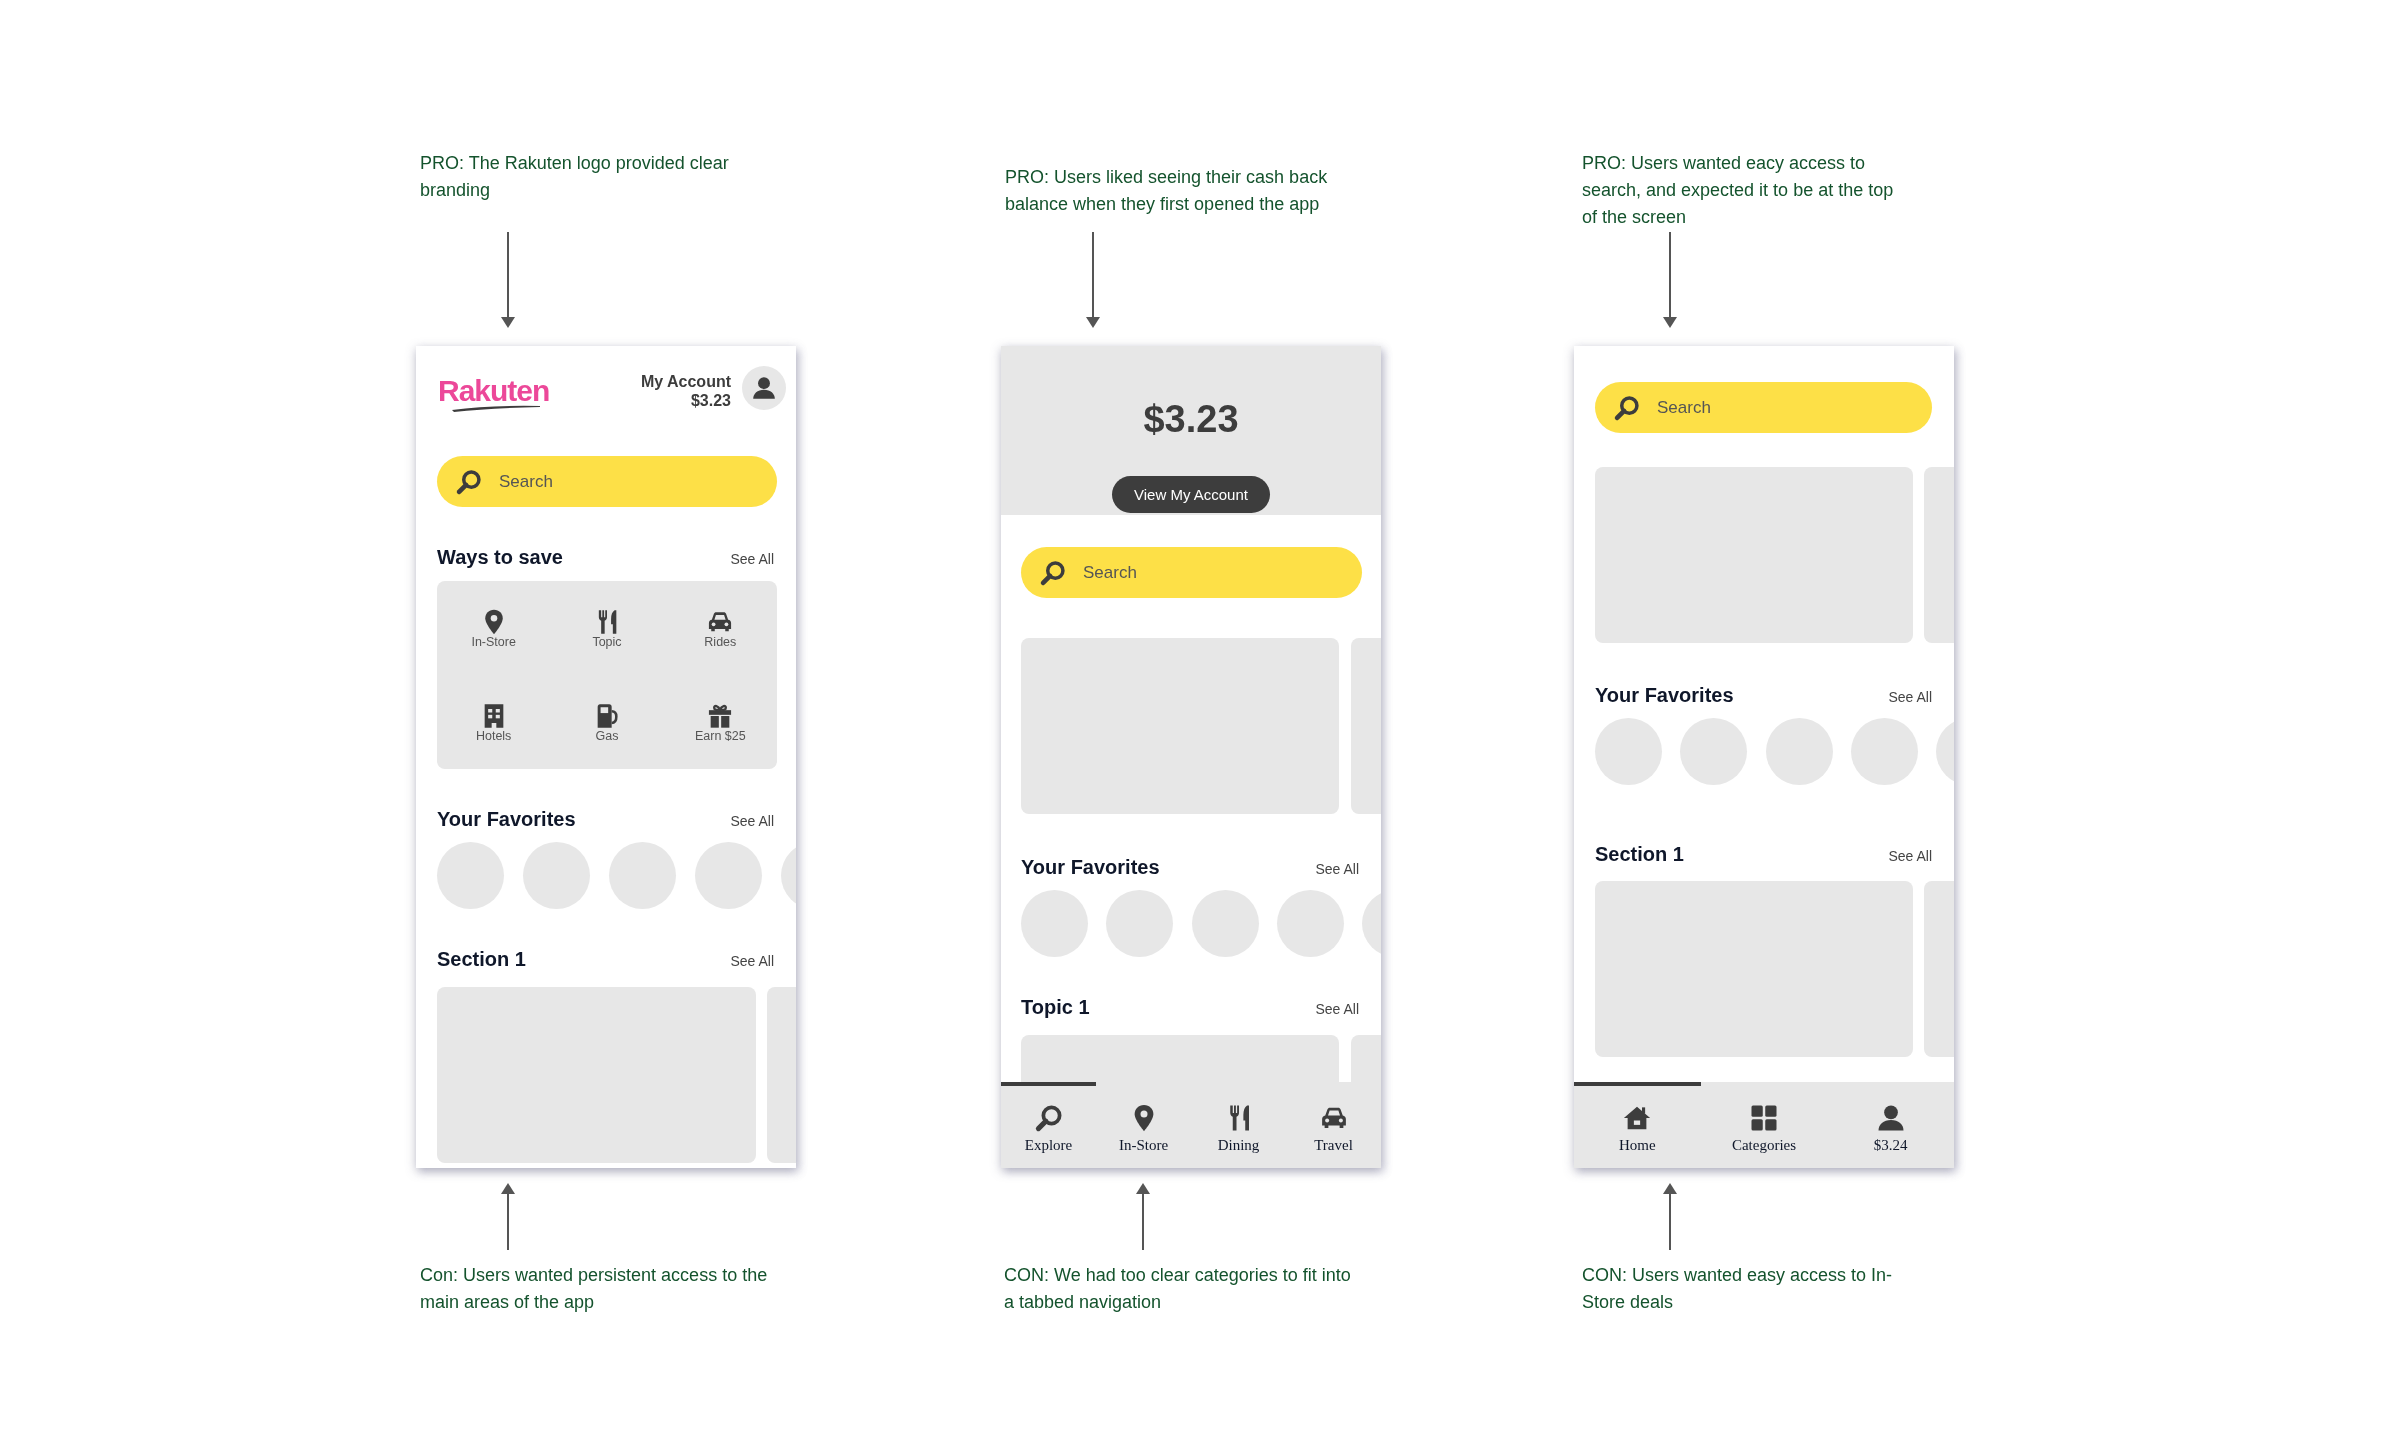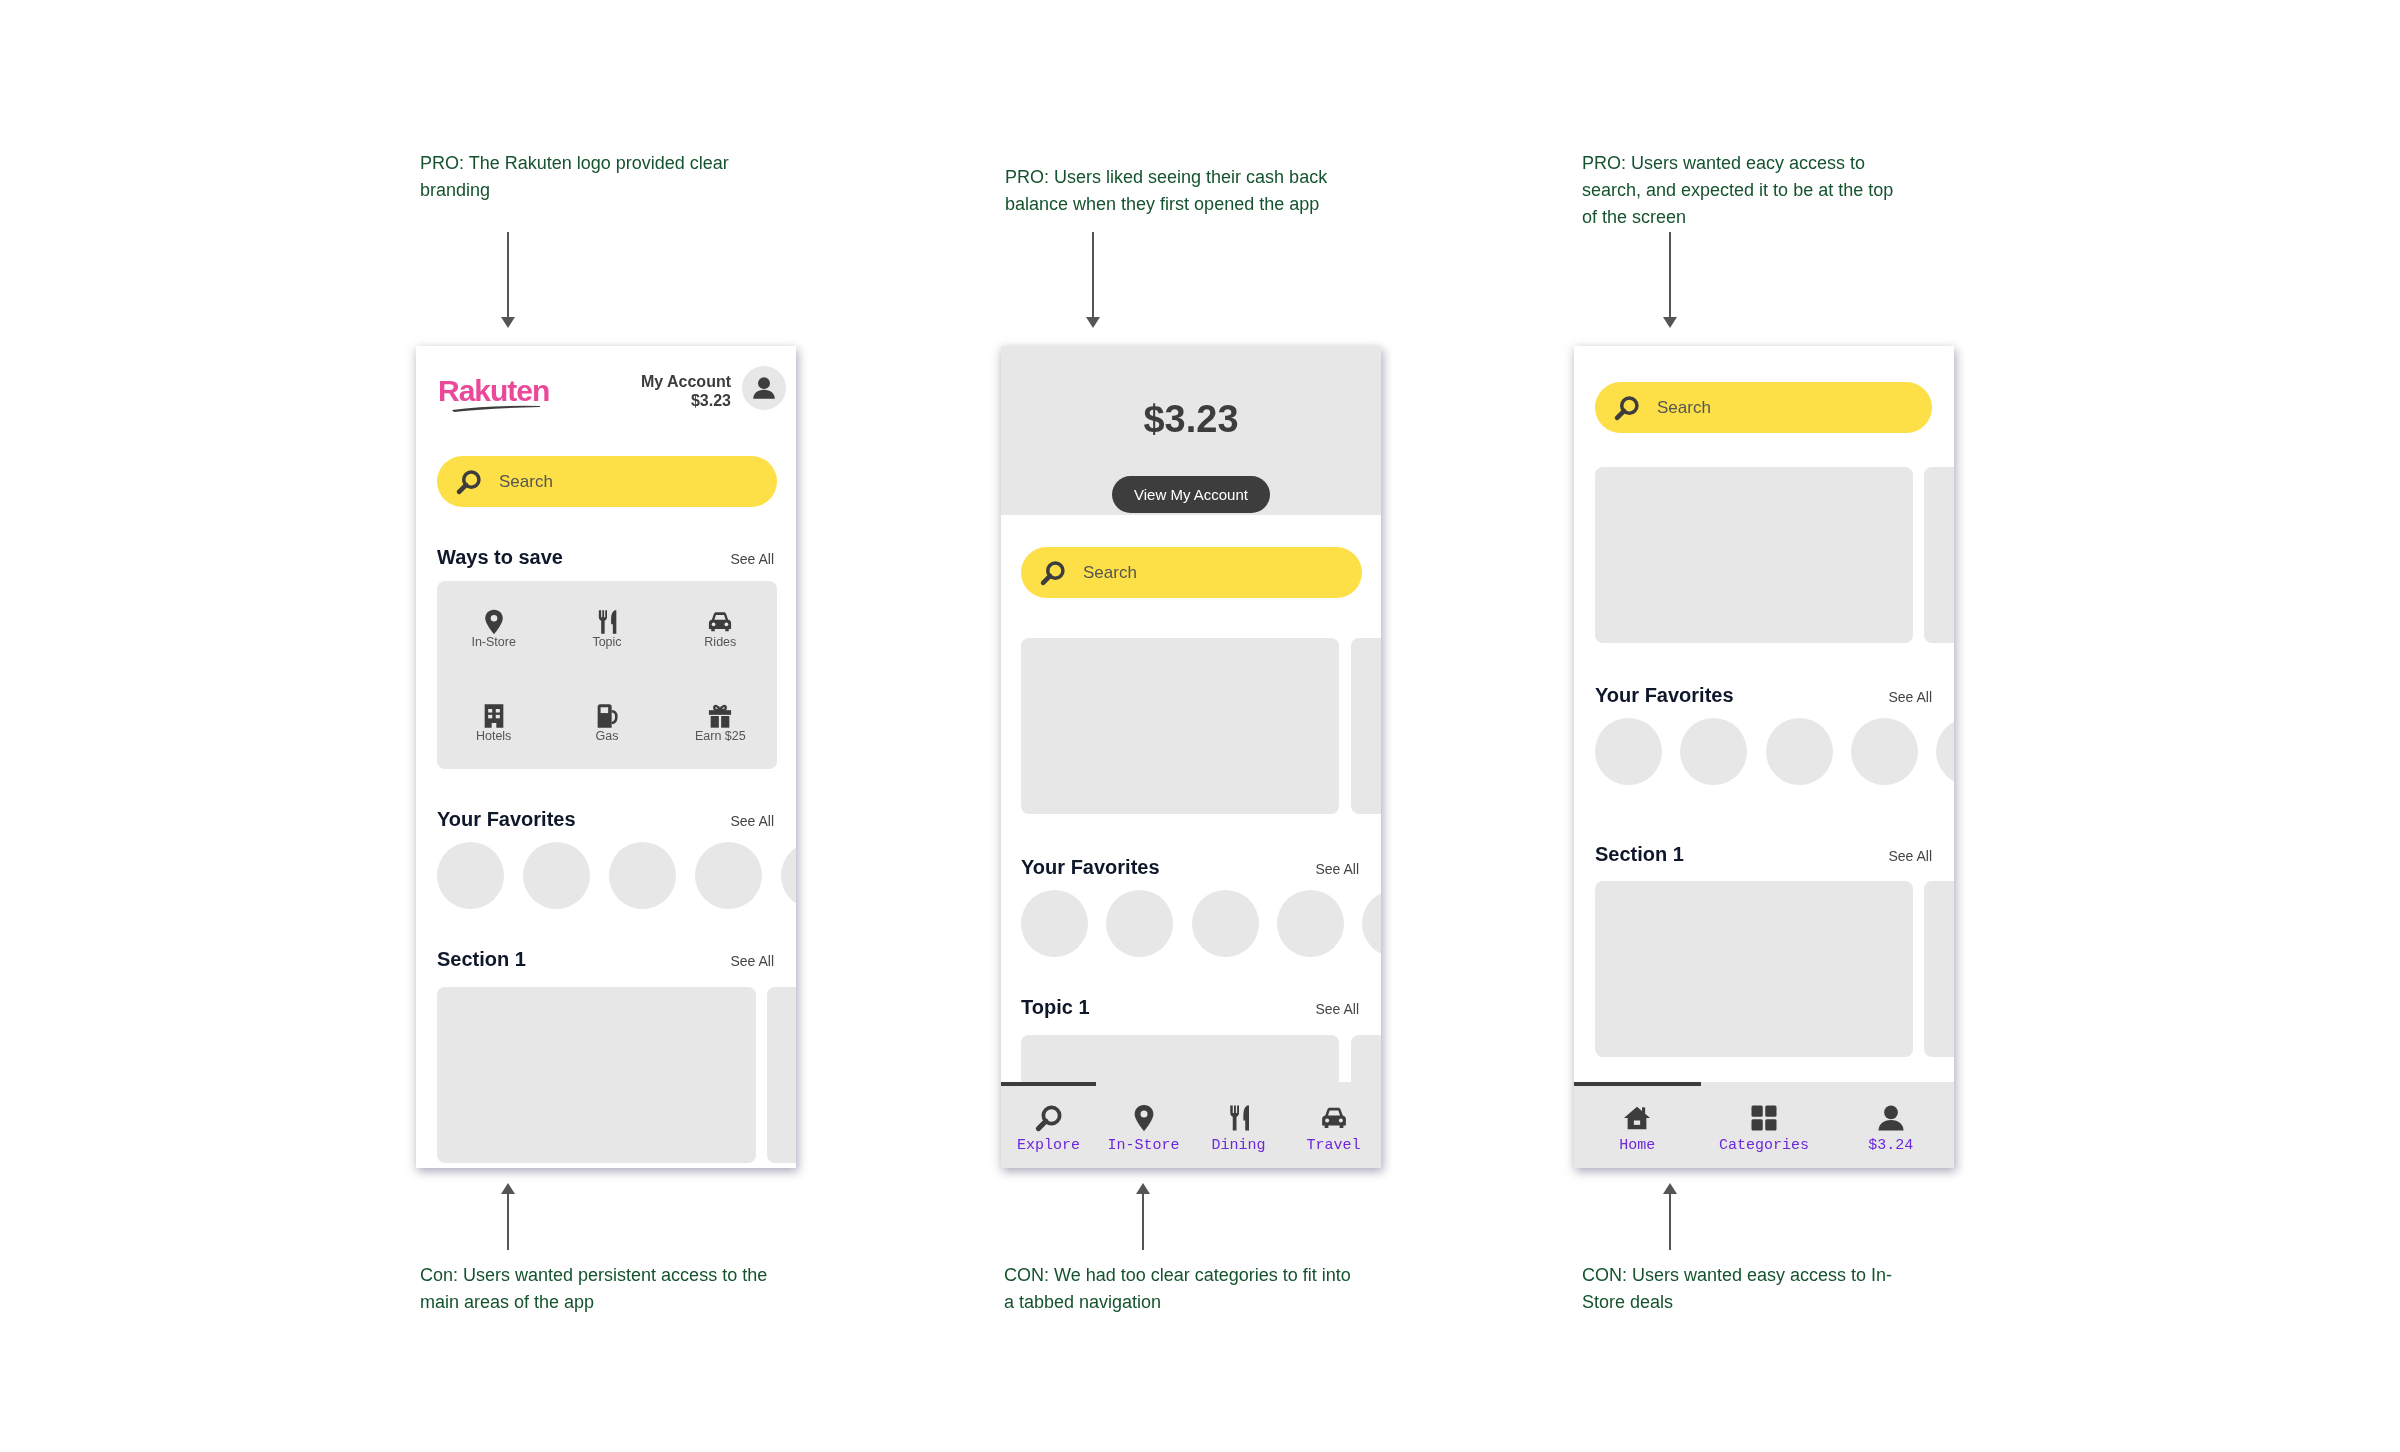--- a/index.html
+++ b/index.html
@@ -20,21 +20,21 @@
   .sec-head { position: absolute; left: 21px; right: 22px; display: flex; justify-content: space-between; align-items: baseline; }
   .sec-title { font-size: 20px; font-weight: 700; color: #0f172a; font-family: "Liberation Sans", sans-serif; }
   .see-all { font-size: 14px; color: #444; font-family: "Liberation Sans", sans-serif; }
 
   .card { position: absolute; background: #e7e7e7; border-radius: 8px; }
   .circle { position: absolute; width: 67px; height: 67px; border-radius: 50%; background: #e7e7e7; }
 
   .bottom-nav { position: absolute; left: 0; right: 0; bottom: 0; height: 86px; background: #e7e7e7; display: flex; }
   .nav-item { flex: 1; display: flex; flex-direction: column; align-items: center; justify-content: center; gap: 4px; padding-top: 6px; }
   .nav-item svg { width: 30px; height: 30px; }
-  .nav-item span { font-size: 15px; color: #6d28d9; font-family: Liberation Mono, monospace; }
+  .nav-item span { font-size: 15px; color: #0f172a; font-family: Liberation Serif, serif; }
   .nav-indicator { position: absolute; top: 0; left: 0; height: 4px; background: #3d3d3d; }
 
   .ways-grid { position: absolute; left: 21px; top: 235px; width: 340px; height: 188px; background: #e7e7e7; border-radius: 8px; display: grid; grid-template-columns: repeat(3,1fr); grid-template-rows: repeat(2,1fr); }
   .way { display: flex; flex-direction: column; align-items: center; justify-content: center; }
   .way svg { width: 28px; height: 28px; }
   .way span { font-size: 12.5px; color: #555; font-family: "Liberation Sans", sans-serif; margin-top: -1px; }
 </style>
 </head>
 <body>
 

